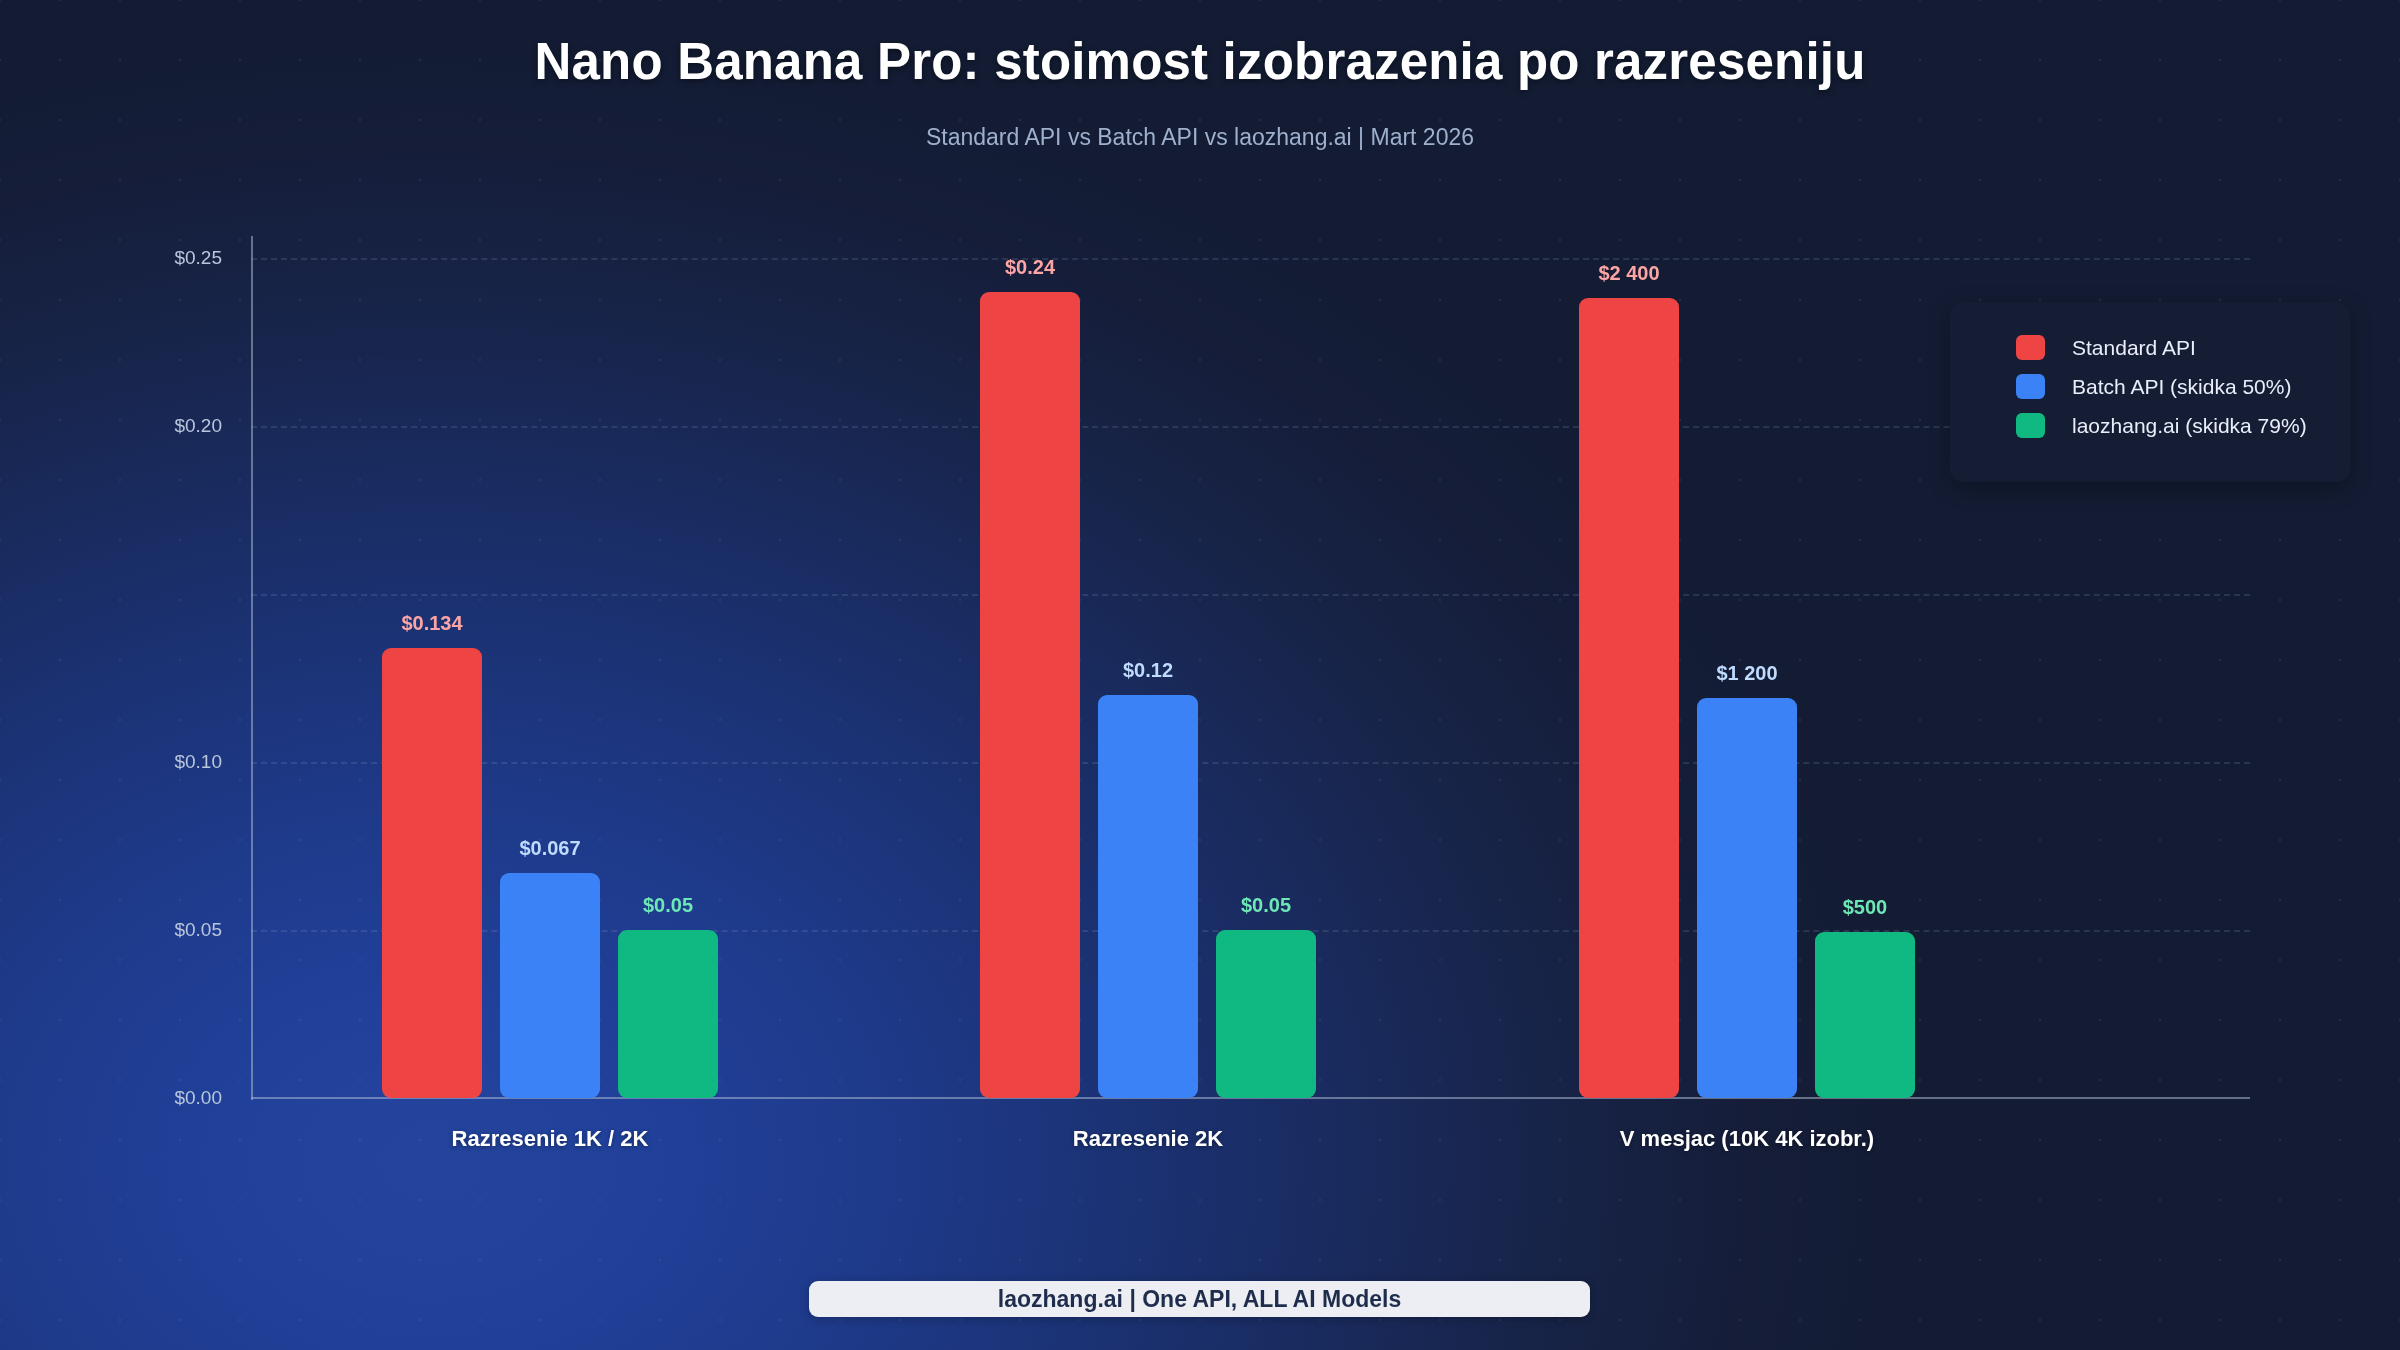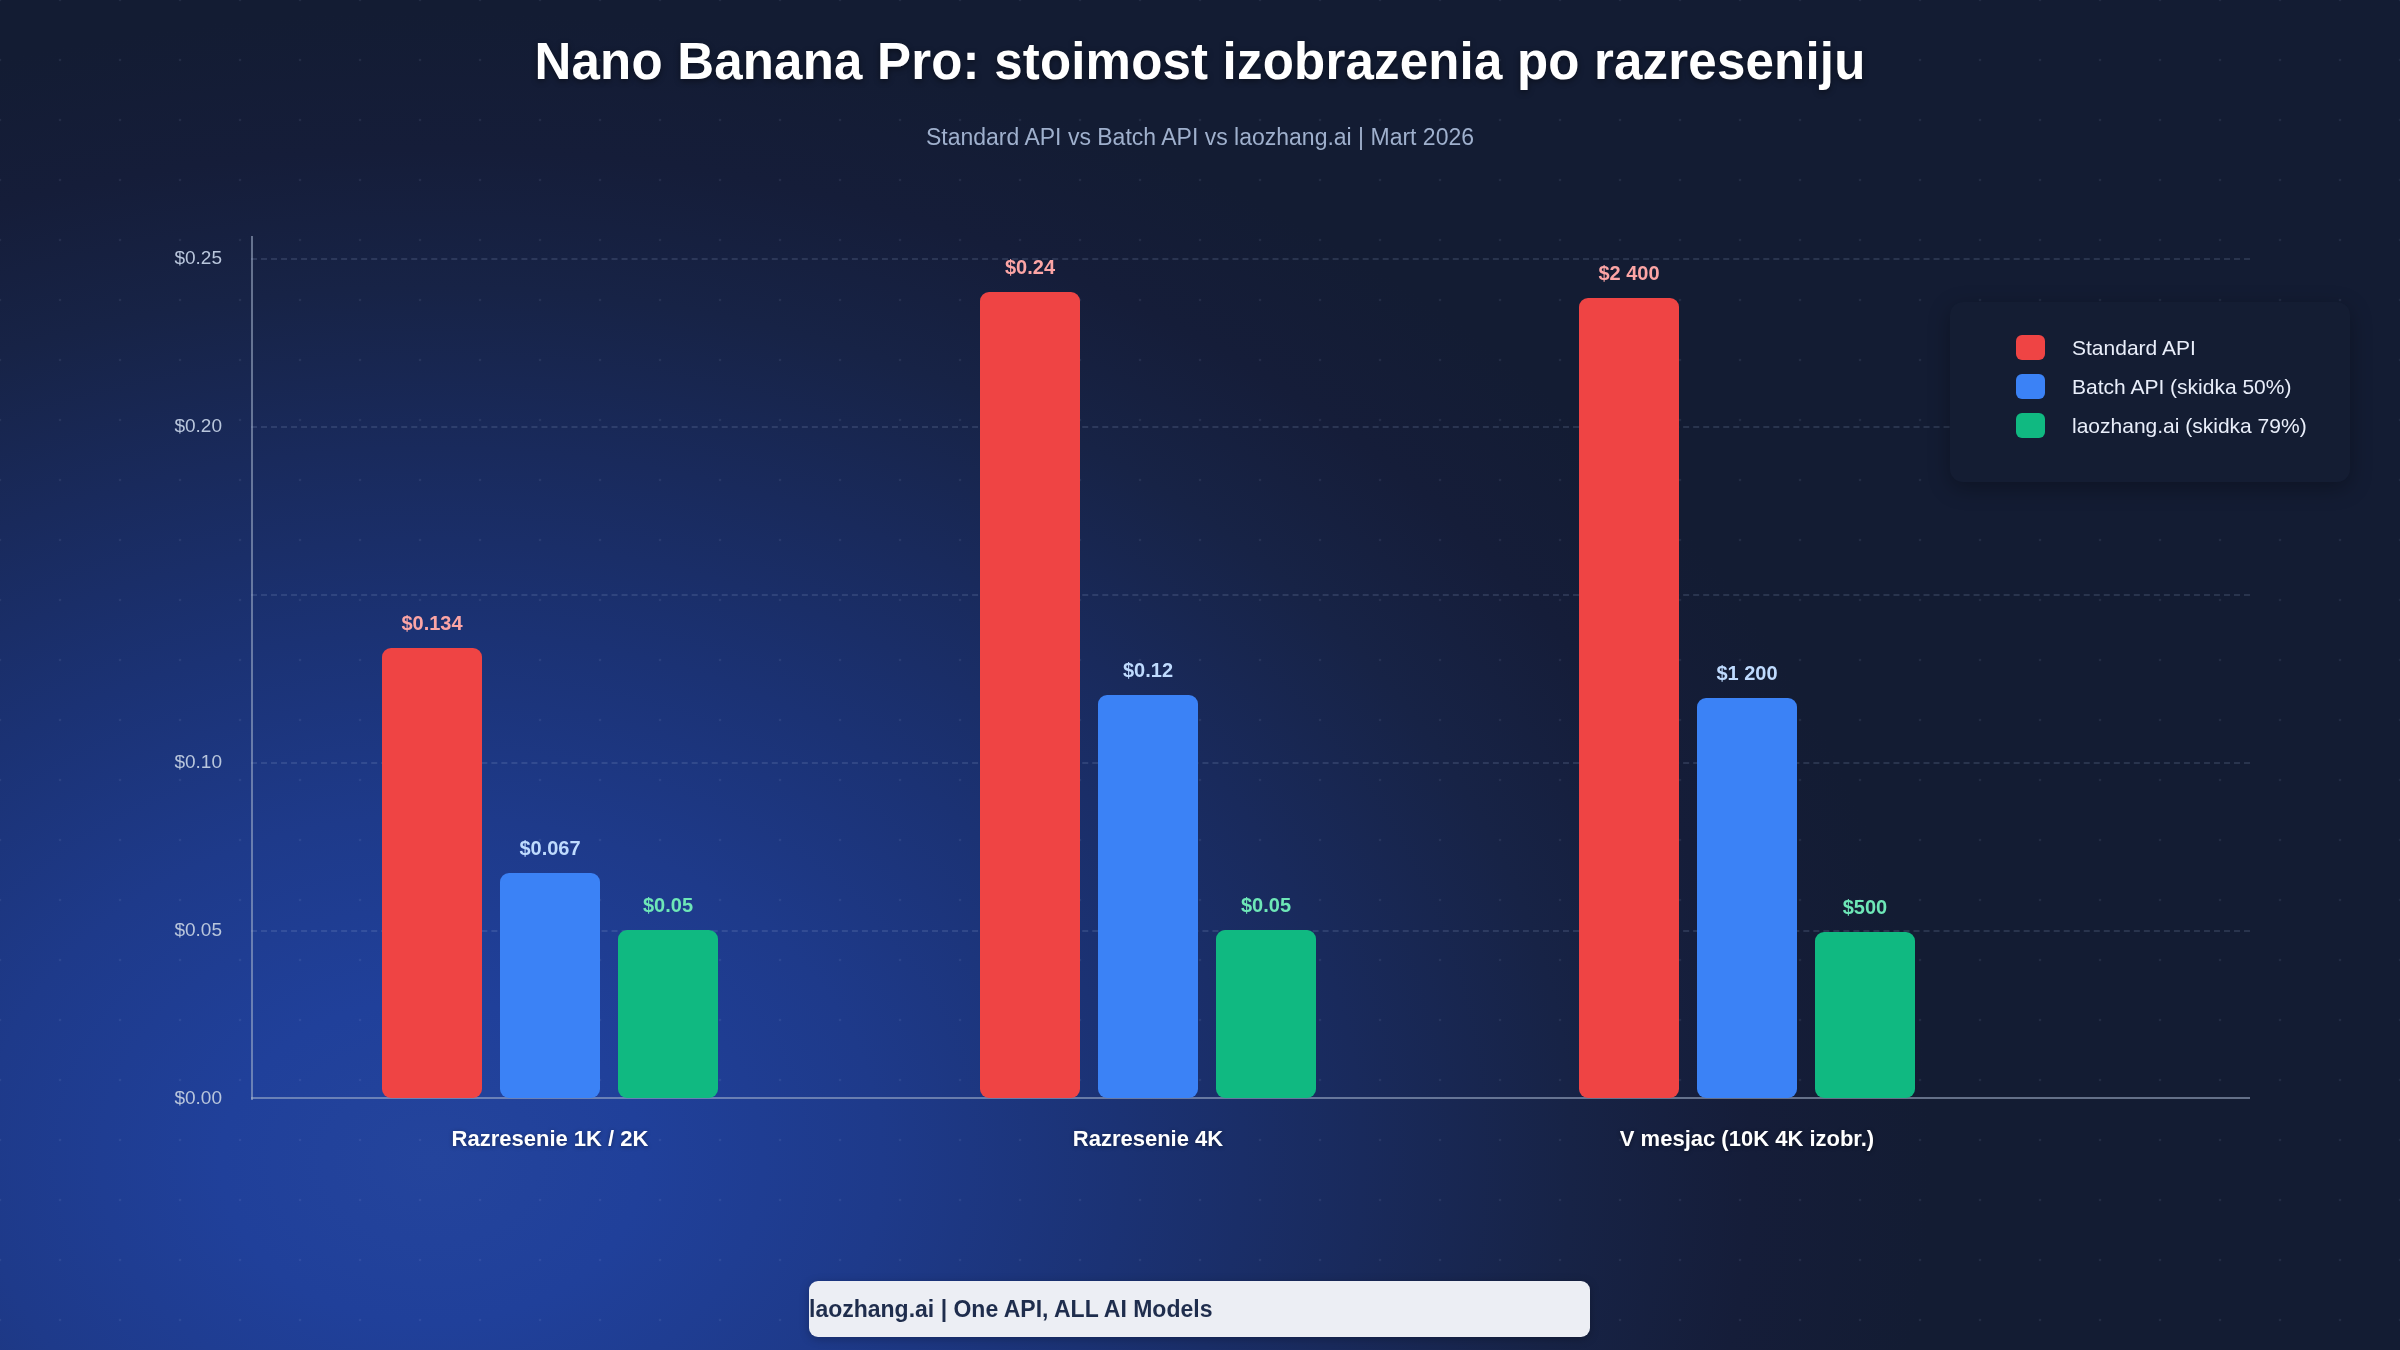--- a/index.html
+++ b/index.html
@@ -58,23 +58,23 @@
     background:#141d33;border-radius:13px;
     box-shadow:0 6px 22px rgba(0,0,0,.30);
     padding:0;box-sizing:border-box;
   }
   .legend-row{position:absolute;left:42px;display:flex;align-items:center;gap:27px;padding-left:24px;}
   .swatch{width:29px;height:25px;border-radius:6px;flex:0 0 auto;}
   .legend-text{font-size:21px;color:#e9eefa;white-space:nowrap;}
 
   
   #footer{
-    position:absolute;left:809px;top:1281px;width:781px;height:56px;
+    position:absolute;left:809px;top:1281px;width:781px;height:36px;
     background:#eceef4;border-radius:9px;
-    display:flex;align-items:center;justify-content:flex-start;
+    display:flex;align-items:center;justify-content:center;
     box-shadow:0 2px 10px rgba(0,0,0,.25);
   }
   #footer-text{font-size:23px;font-weight:bold;color:#1f2d4d;white-space:nowrap;}
 </style>
 </head>
 <body>
 
 <div id="canvas">
   <div id="dots"></div>
 
@@ -126,18 +126,18 @@
   <div id="footer">
     <span id="footer-text">laozhang.ai | One API, ALL AI Models</span>
   </div>
 <div class="vlabel" style="left: 432px; top: 611.76px; color: rgb(252, 165, 165);">$0.134</div>
     <div class="vlabel" style="left: 550px; top: 836.88px; color: rgb(191, 219, 254);">$0.067</div>
     <div class="vlabel" style="left: 668px; top: 894px; color: rgb(110, 231, 183);">$0.05</div>
     <div class="catlabel" style="left: 550px;">Razresenie 1K / 2K</div>
     <div class="vlabel" style="left: 1030px; top: 255.6px; color: rgb(252, 165, 165);">$0.24</div>
     <div class="vlabel" style="left: 1148px; top: 658.8px; color: rgb(191, 219, 254);">$0.12</div>
     <div class="vlabel" style="left: 1266px; top: 894px; color: rgb(110, 231, 183);">$0.05</div>
-    <div class="catlabel" style="left: 1148px;">Razresenie 4K</div>
+    <div class="catlabel" style="left: 1148px;">Razresenie 2K</div>
     <div class="vlabel" style="left: 1629px; top: 262.32px; color: rgb(252, 165, 165);">$2 400</div>
     <div class="vlabel" style="left: 1747px; top: 662.16px; color: rgb(191, 219, 254);">$1 200</div>
     <div class="vlabel" style="left: 1865px; top: 895.68px; color: rgb(110, 231, 183);">$500</div>
     <div class="catlabel" style="left: 1747px;">V mesjac (10K 4K izobr.)</div>
   </div>
 
 </body></html>

